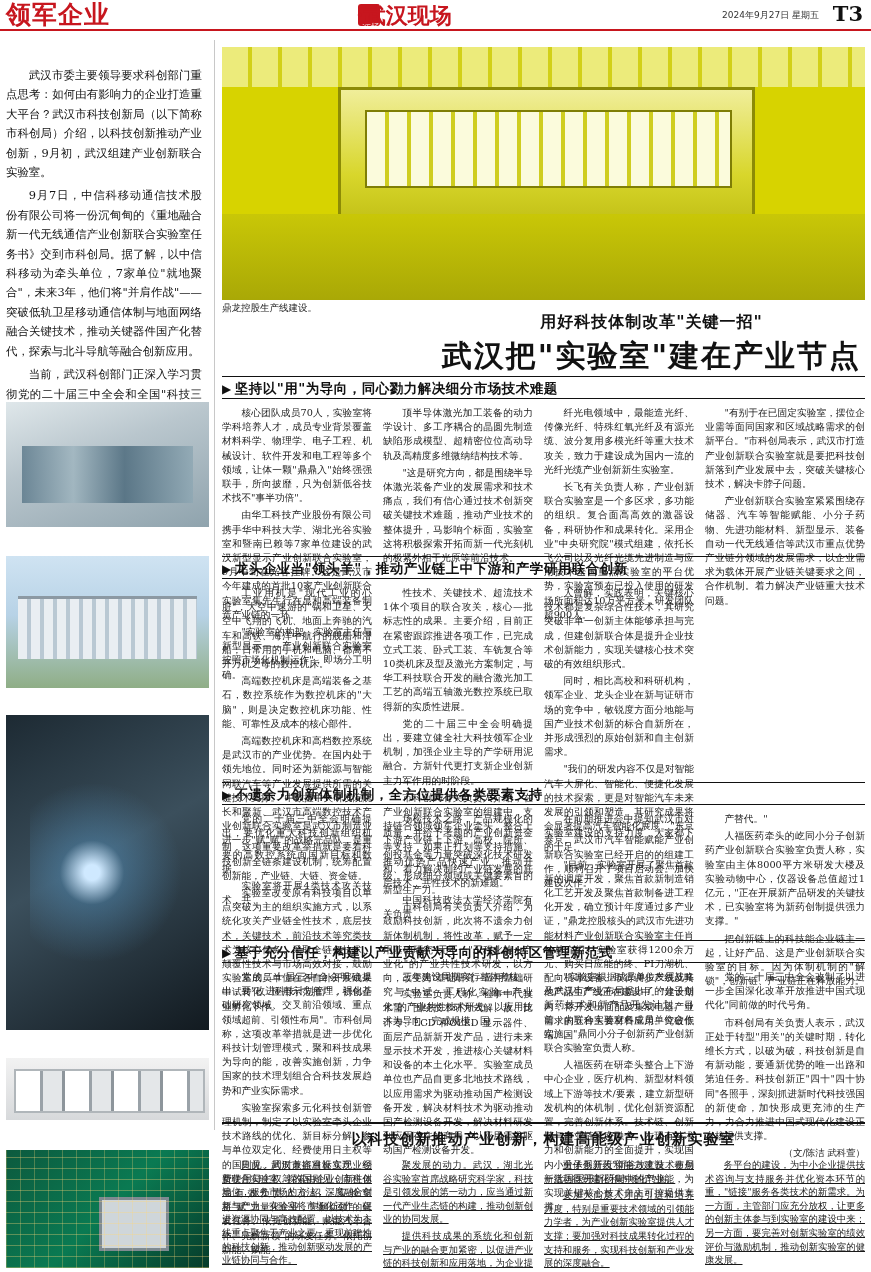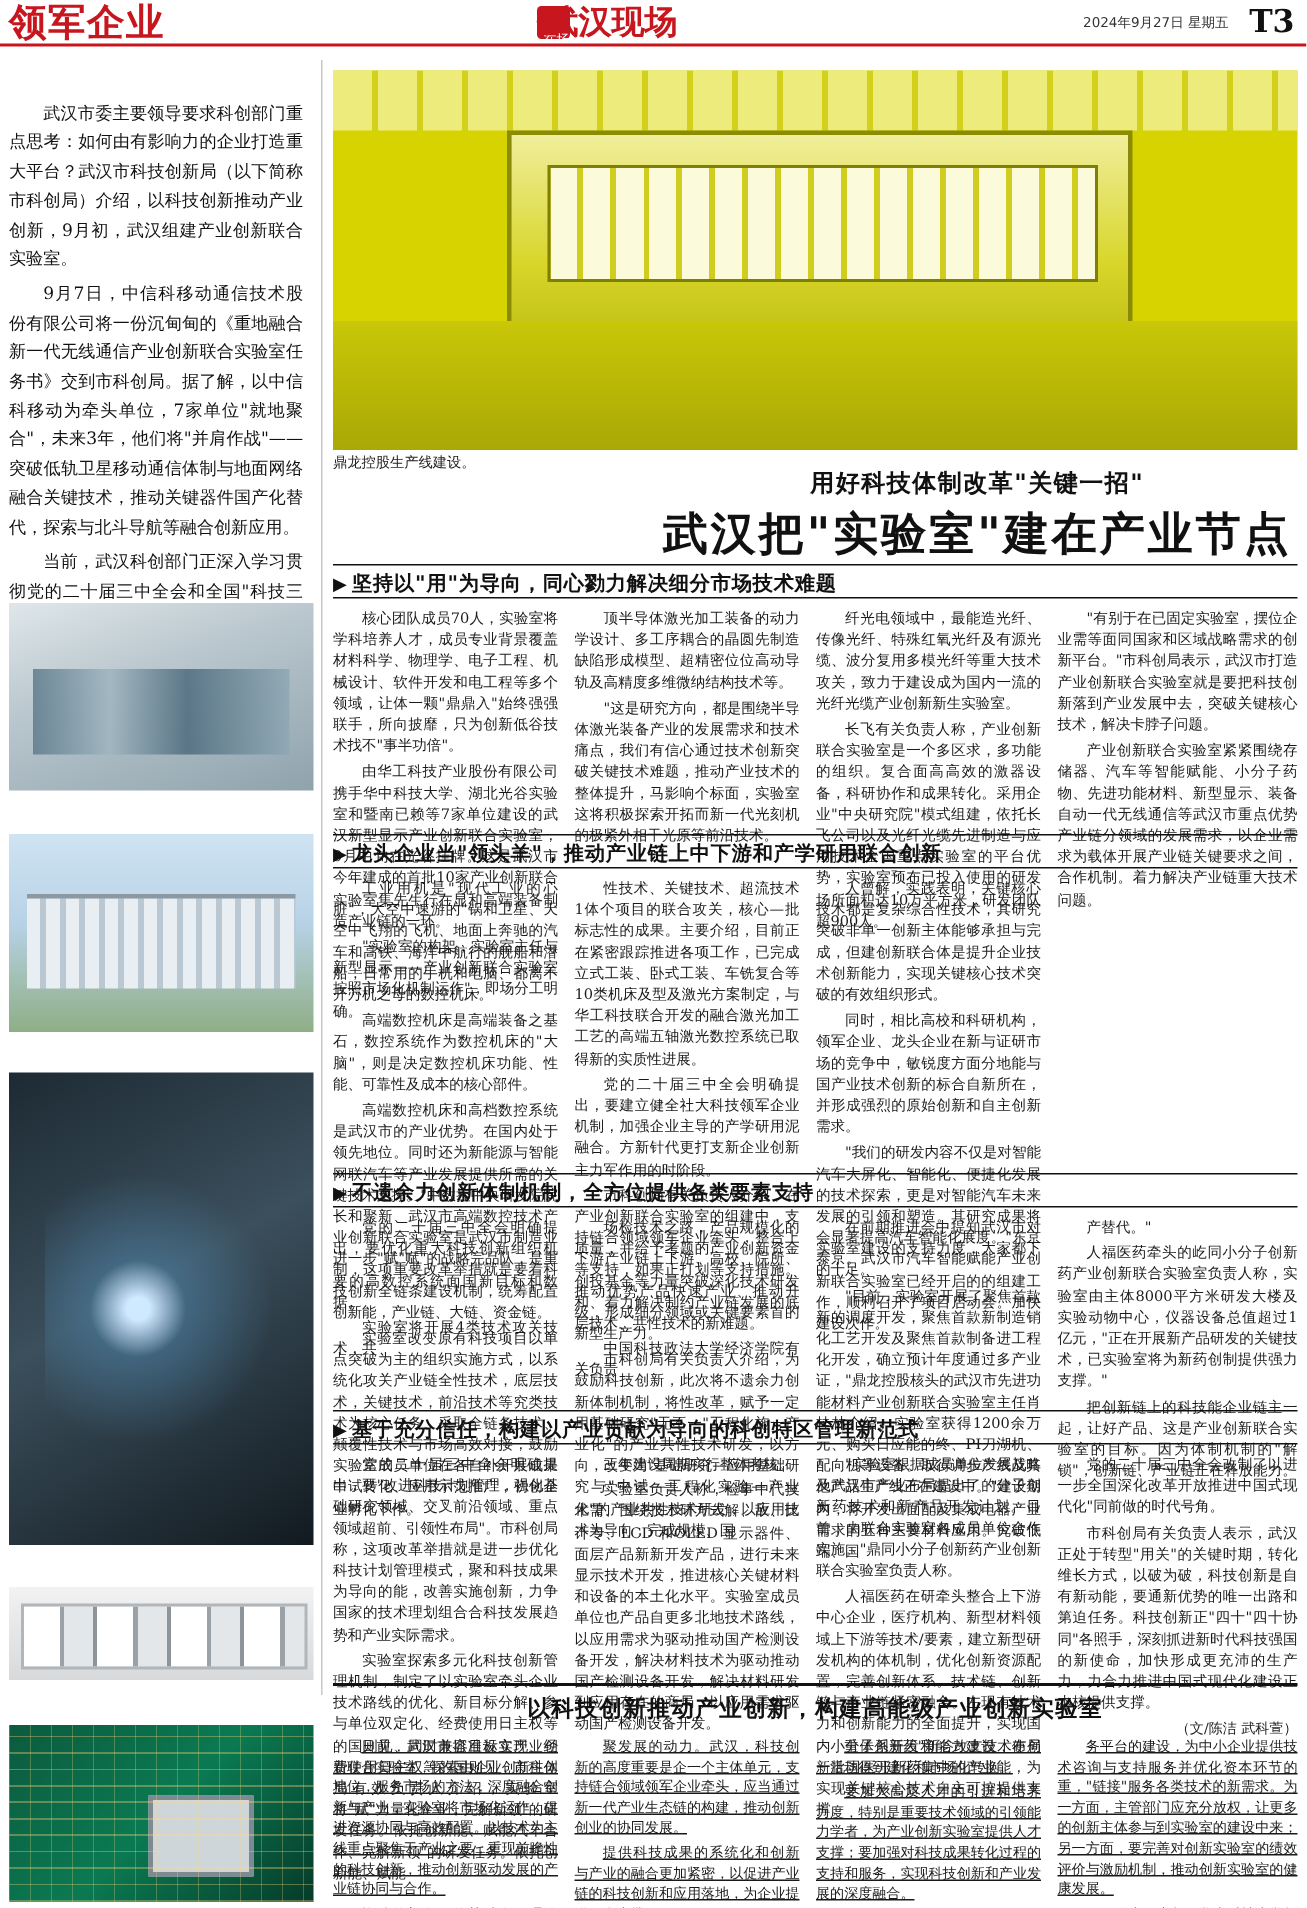--- a/index.html
+++ b/index.html
@@ -311,21 +311,21 @@
 
   <div class="feat-box">
     <div class="feat-rule-top"></div>
     <div class="feat-title">以科技创新推动产业创新，构建高能级产业创新实验室</div>
 
     <div class="feat-col" style="left:0;width:150px;">
       <p>日前，武汉市抓准设立产业创新联合实验室，探索由企业创新主体地位，服务市场的方法，深度融合创新与产业，实验室将市场化运作，促进资源协同与高效配置。以技术为主线重点聚焦于产业之要，重现前瞻性的科技创新，推动创新驱动发展的产业链协同与合作。</p>
       <p>推动的新发展的关键在于理论和体制机制的创新能力，等有通过改革破除的利机制束缚和体制化的体制障碍，才能提供更</p>
     </div>
     <div class="feat-col" style="left:161px;width:150px;">
-      <p>聚发展的动力。武汉，科技创新的高度重要是企一个主体单元，支持链合领域领军企业牵头，应当通过新一代产业生态链的构建，推动创新创业的协同发展。</p>
+      <p>聚发展的动力。武汉，湖北光谷实验室首席战略研究科学家，科技是引领发展的第一动力，应当通过新一代产业生态链的构建，推动创新创业的协同发展。</p>
       <p>提供科技成果的系统化和创新与产业的融合更加紧密，以促进产业链的科技创新和应用落地，为企业提供更多支撑。</p>
 
     </div>
     <div class="feat-col" style="left:322px;width:150px;">
       <p>重体系开发和能力建设，使创新活动得到建化和市场化转换。</p>
       <p>要加大高质人才的引进和培养力度，特别是重要技术领域的引领能力学者，为产业创新实验室提供人才支撑；要加强对科技成果转化过程的支持和服务，实现科技创新和产业发展的深度融合。</p>
 
     </div>
     <div class="feat-col" style="left:483px;width:160px;">
       <p>务平台的建设，为中小企业提供技术咨询与支持服务并优化资本环节的重，"链接"服务各类技术的新需求。为一方面，主管部门应充分放权，让更多的创新主体参与到实验室的建设中来；另一方面，要完善对创新实验室的绩效评价与激励机制，推动创新实验室的健康发展。</p>

